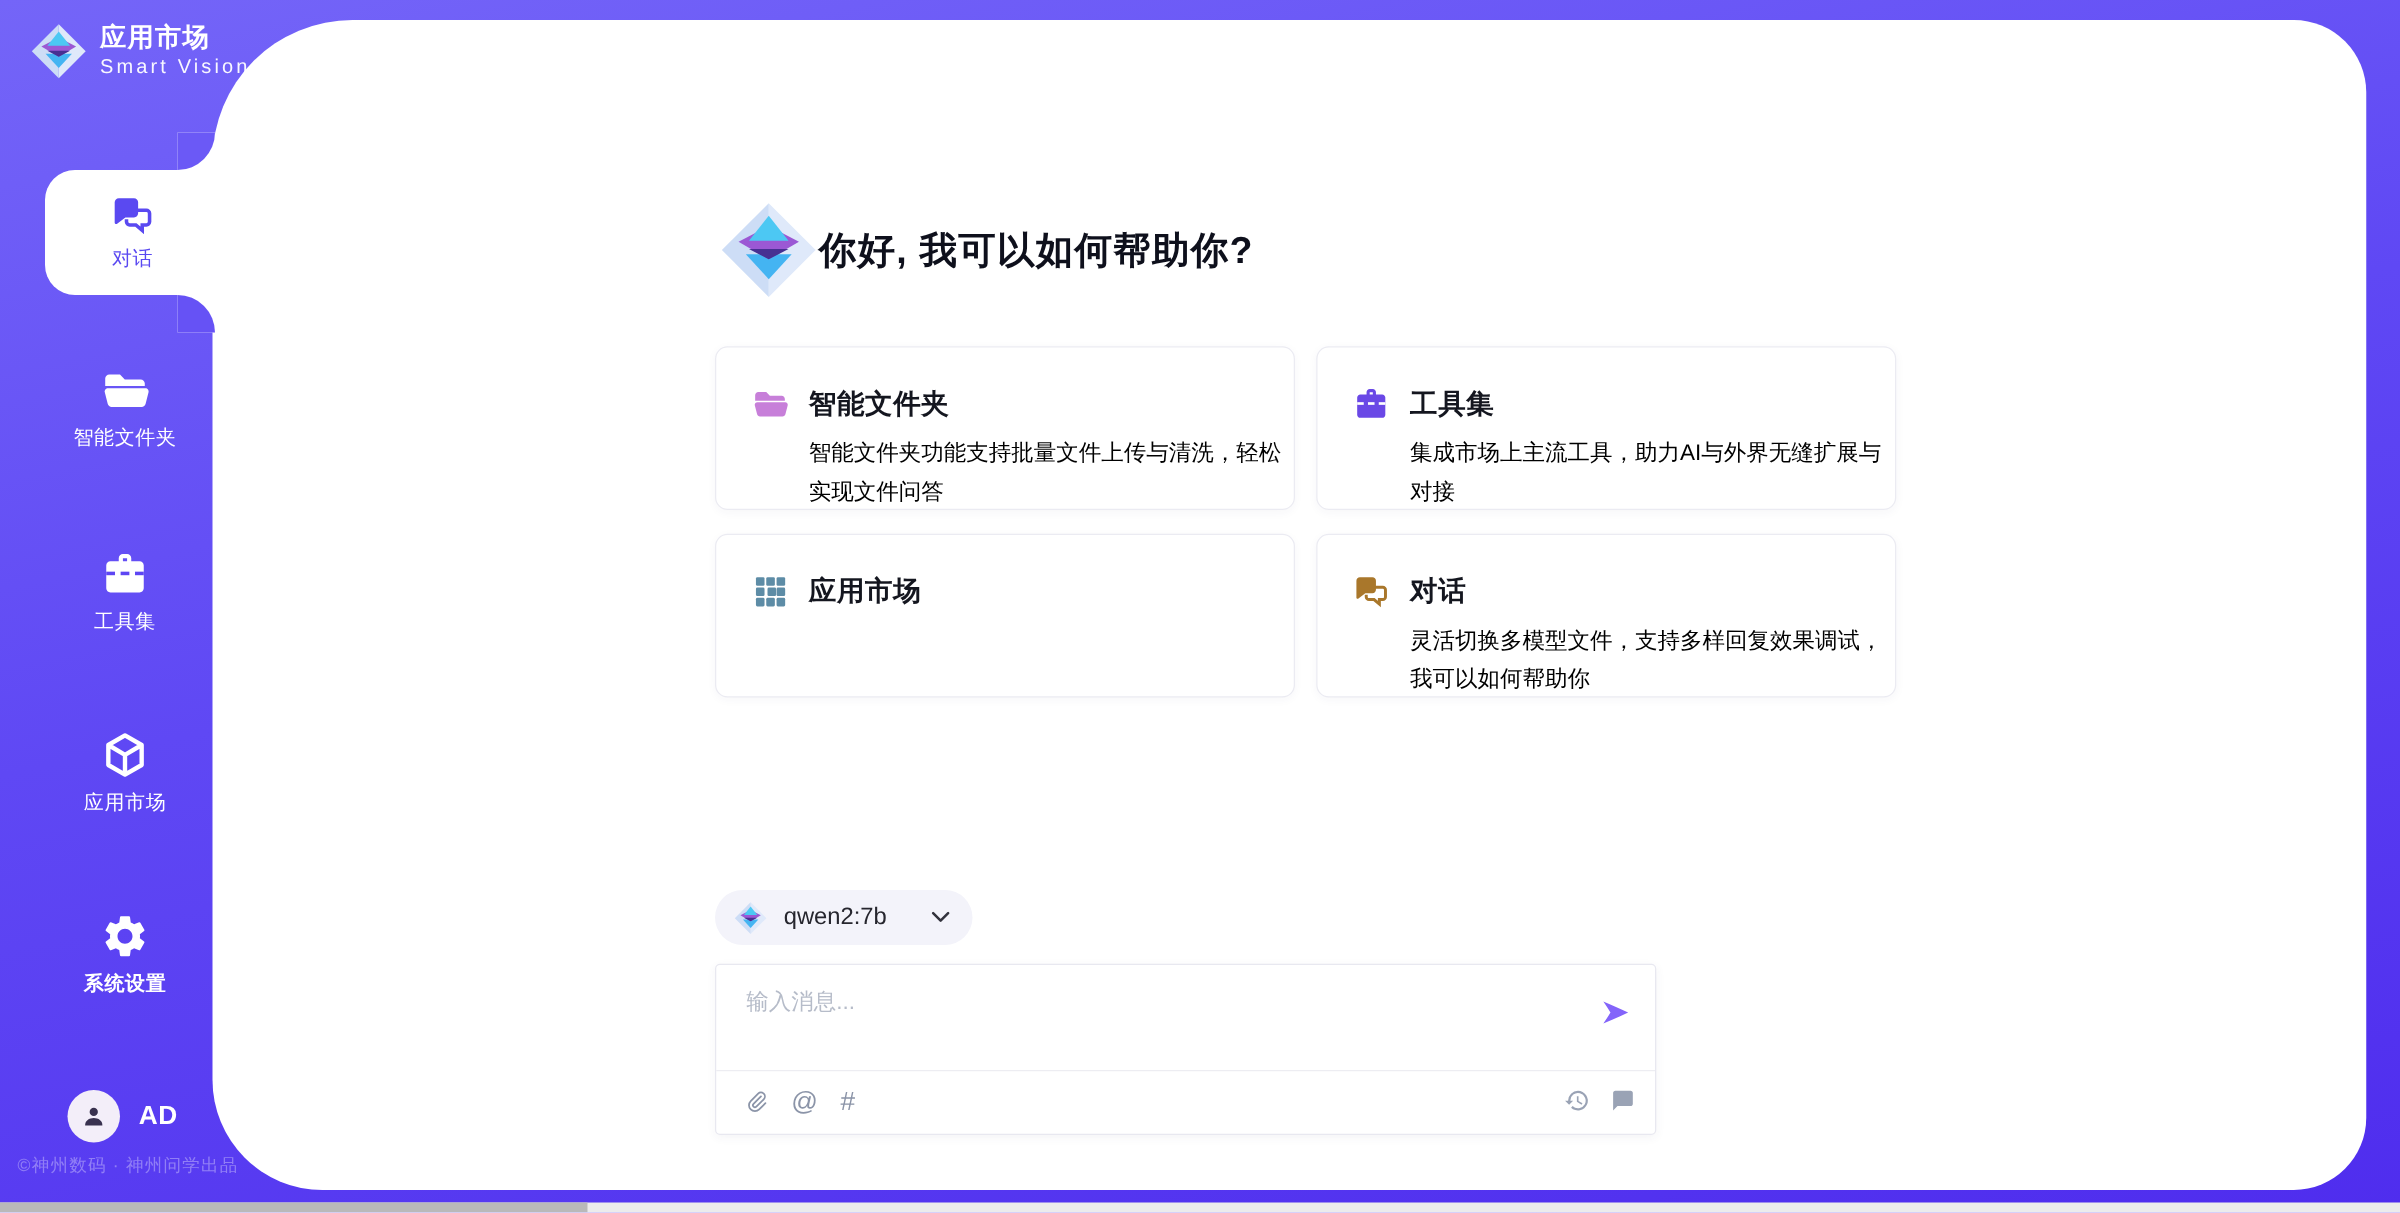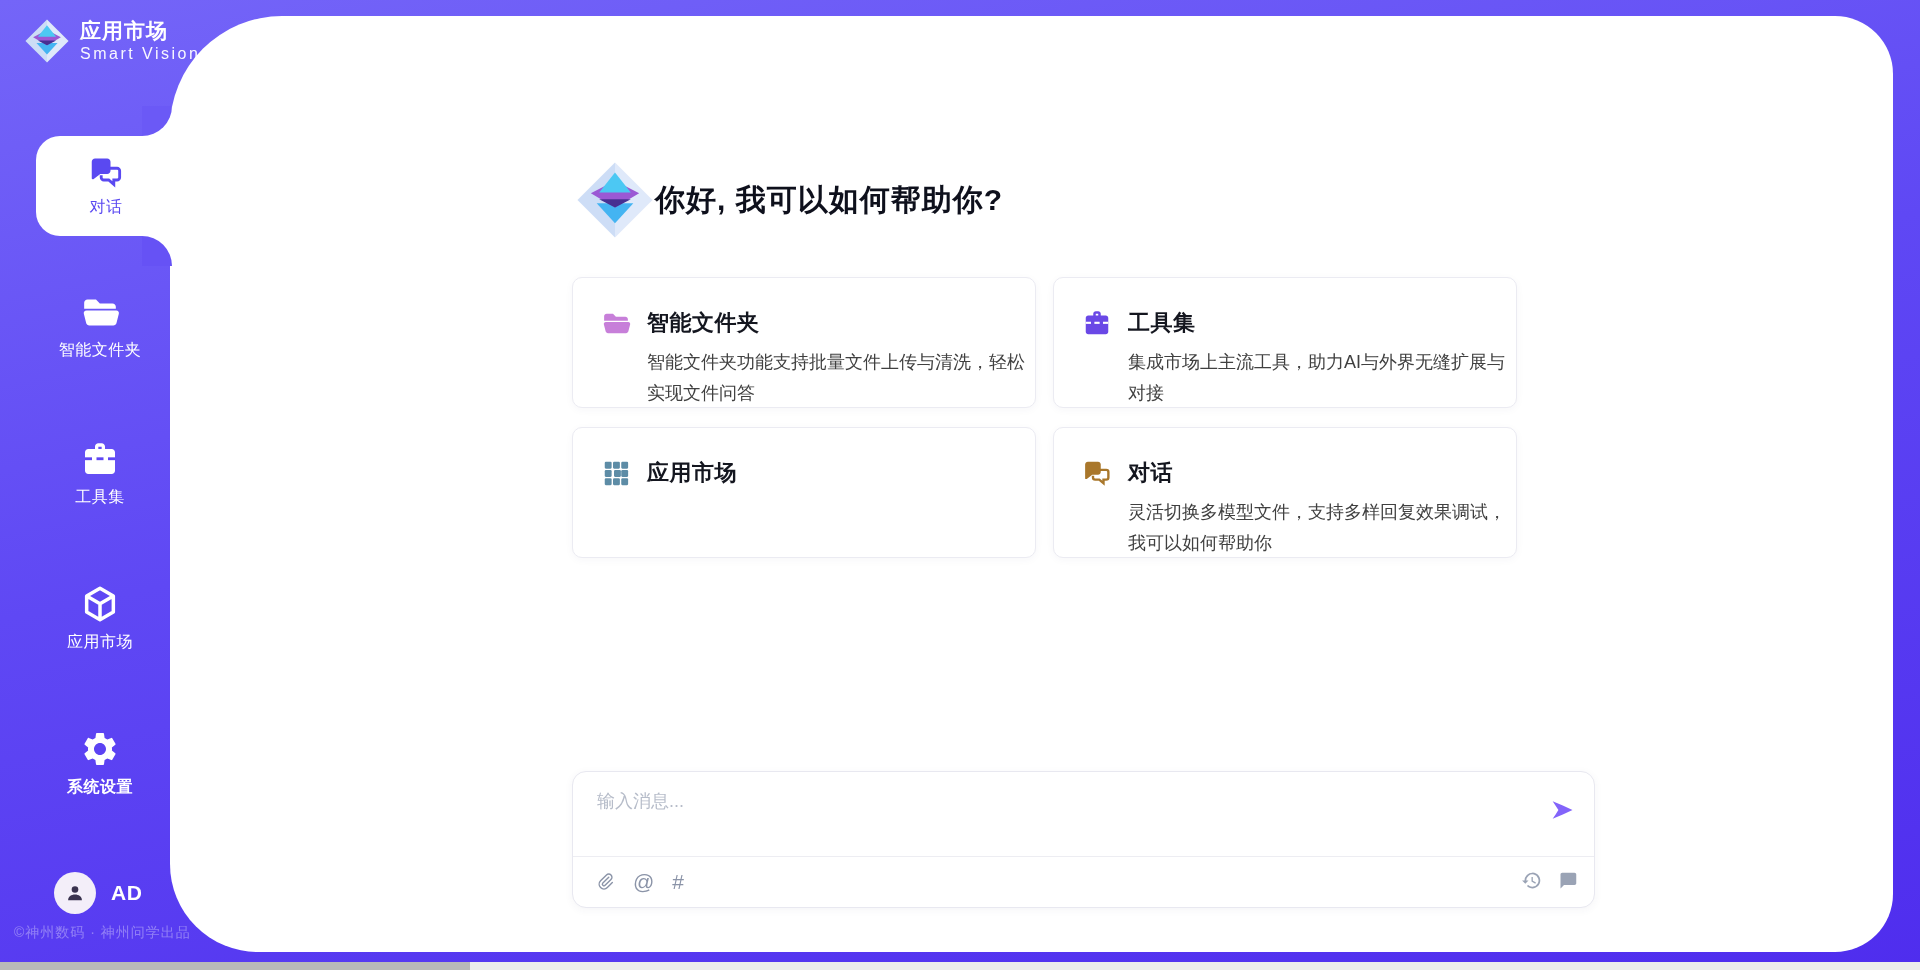--- a/index.html
+++ b/index.html
@@ -42,32 +42,32 @@
   
   .greeting { position:absolute; left:575px; top:160px; display:flex; align-items:center; z-index:2; }
   .greeting h1 { font-size:30px; font-weight:800; color:#0e101c; letter-spacing:1px; }
 
   .cards { position:absolute; left:572px; top:277px; display:grid;
            grid-template-columns:464px 464px; grid-auto-rows:131px; gap:19px 17px; z-index:2; }
   .card { background:#fff; border:1px solid #ebebf2; border-radius:10px;
           box-shadow:0 2px 8px rgba(40,40,90,.04); padding:30px 26px 0 28px; cursor:pointer; }
   .card-head { display:flex; align-items:center; gap:16px; }
   .card-title { font-size:22px; font-weight:700; color:#14161f; letter-spacing:.5px; }
-  .card-desc { margin-top:9px; margin-left:46px; width:386px; font-size:18px; line-height:31px; color:#404040; }
+  .card-desc { margin-top:9px; margin-left:46px; width:386px; font-size:18px; line-height:31px; color:#000000; }
 
   .icon-folder { color:#c77fd9; } .icon-toolbox-card { color:#6a48e6; }
   .icon-grid { color:#5d8ca6; } .icon-chat-card { color:#a9772b; }
 
   .model-pill { position:absolute; left:572px; top:712px; height:44px; width:206px;
                 background:#f3f3fa; border-radius:22px; display:flex; align-items:center;
                 padding:0 18px 0 15px; gap:13px; z-index:2; cursor:pointer; }
   .model-name { font-size:19px; color:#26262e; flex:1; }
 
-  .composer { position:absolute; left:572px; top:771px; width:1023px; height:137px;
-              background:#fff; border:1px solid #e8e8f0; border-radius:14px;
+  .composer { position:absolute; left:572px; top:771px; width:753px; height:137px;
+              background:#fff; border:1px solid #e8e8f0; border-radius:4px;
               box-shadow:0 2px 8px rgba(50,50,100,.05); z-index:2; }
   .composer textarea { position:absolute; left:24px; top:17px; width:860px; height:58px;
               border:none; outline:none; resize:none; font-size:18px; color:#333;
               font-family:inherit; background:transparent; }
   .composer textarea::placeholder { color:#b6bcc9; }
   .send-btn { position:absolute; right:18px; top:24px; background:none; border:none; cursor:pointer; }
   .composer-divider { position:absolute; left:0; right:0; top:84px; height:1px; background:#ededf2; }
   .composer-tools-left { position:absolute; left:22px; top:98px; display:flex; align-items:center; gap:18px; color:#8b94a8; }
   .composer-tools-right { position:absolute; right:16px; top:98px; display:flex; align-items:center; gap:15px; color:#9aa3b5; }
   .glyph-btn { background:none; border:none; cursor:pointer; color:inherit;
@@ -229,20 +229,29 @@
       <div class="card-head">
         <svg width="30" height="30" class="icon-chat-card">
             <use href="#sym-chat"></use>
           </svg>
         <span class="card-title">对话</span>
       </div>
       <div class="card-desc">灵活切换多模型文件，支持多样回复效果调试，我可以如何帮助你</div>
     </div>
   </div>
 
+  <div class="model-pill">
+    <svg width="27" height="27">
+        <use href="#sym-diamond"></use>
+      </svg>
+    <span class="model-name">qwen2:7b</span>
+    <svg width="15" height="10" viewBox="0 0 15 10">
+      <path d="M1.5 1.5l6 6 6-6" fill="none" stroke="#33333d" stroke-width="2" stroke-linecap="round" stroke-linejoin="round"></path>
+    </svg>
+  </div>
 
   <div class="composer">
     <textarea placeholder="输入消息..." style=""></textarea>
 
     <button class="send-btn">
       <svg width="28" height="28" viewBox="0 0 24 24">
         <path d="M4 4.4c5.9 2.4 11.6 5 17 7.6-5.4 2.6-11.1 5.2-17 7.6 1.7-2.5 3.4-5.1 4.9-7.6C7.4 9.5 5.7 6.9 4 4.4z" fill="#8364fa"></path>
       </svg>
     </button>
 

